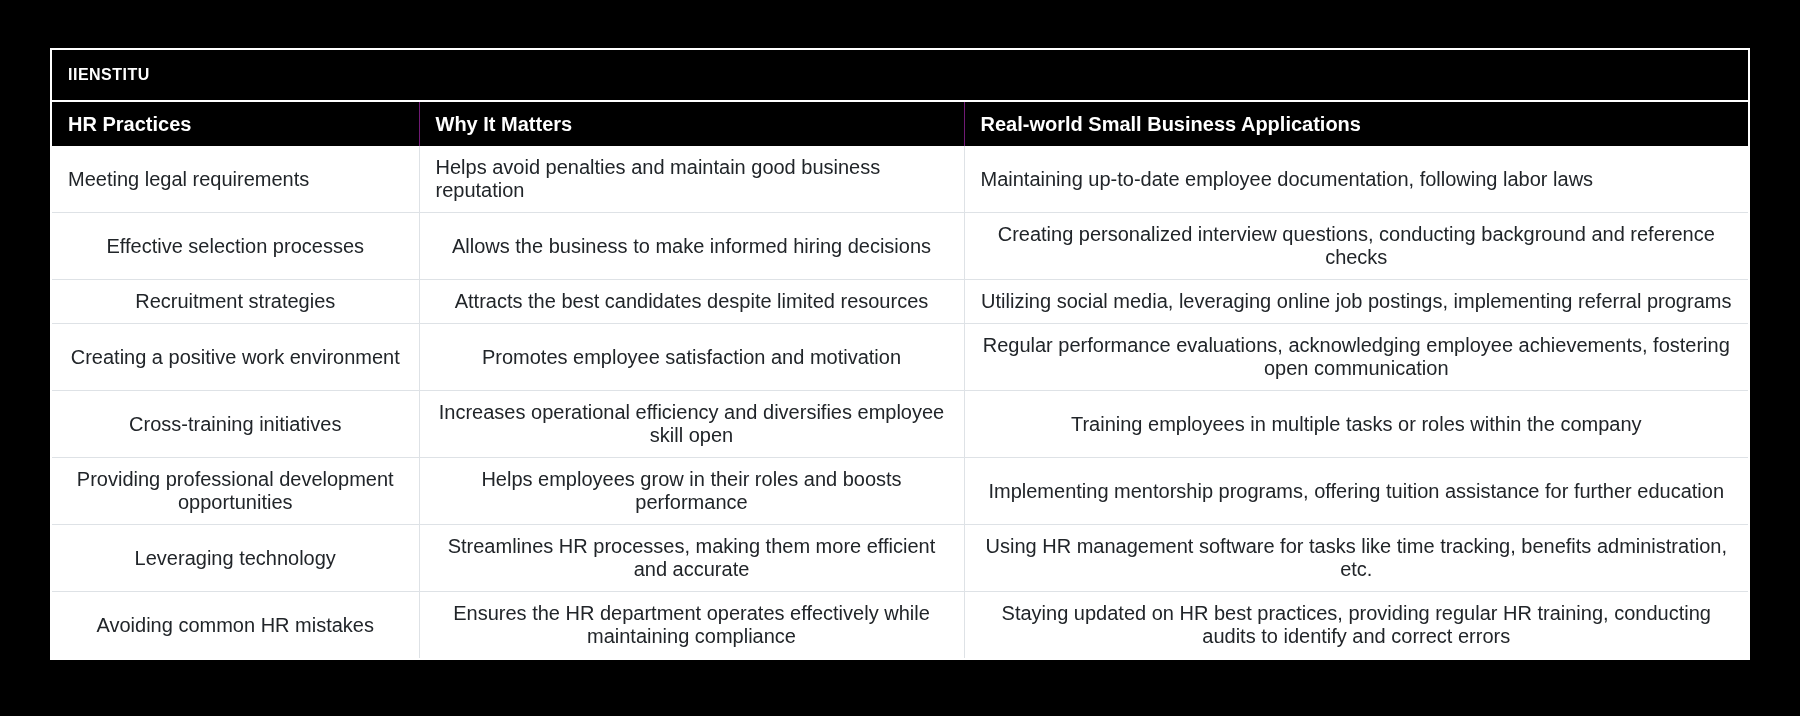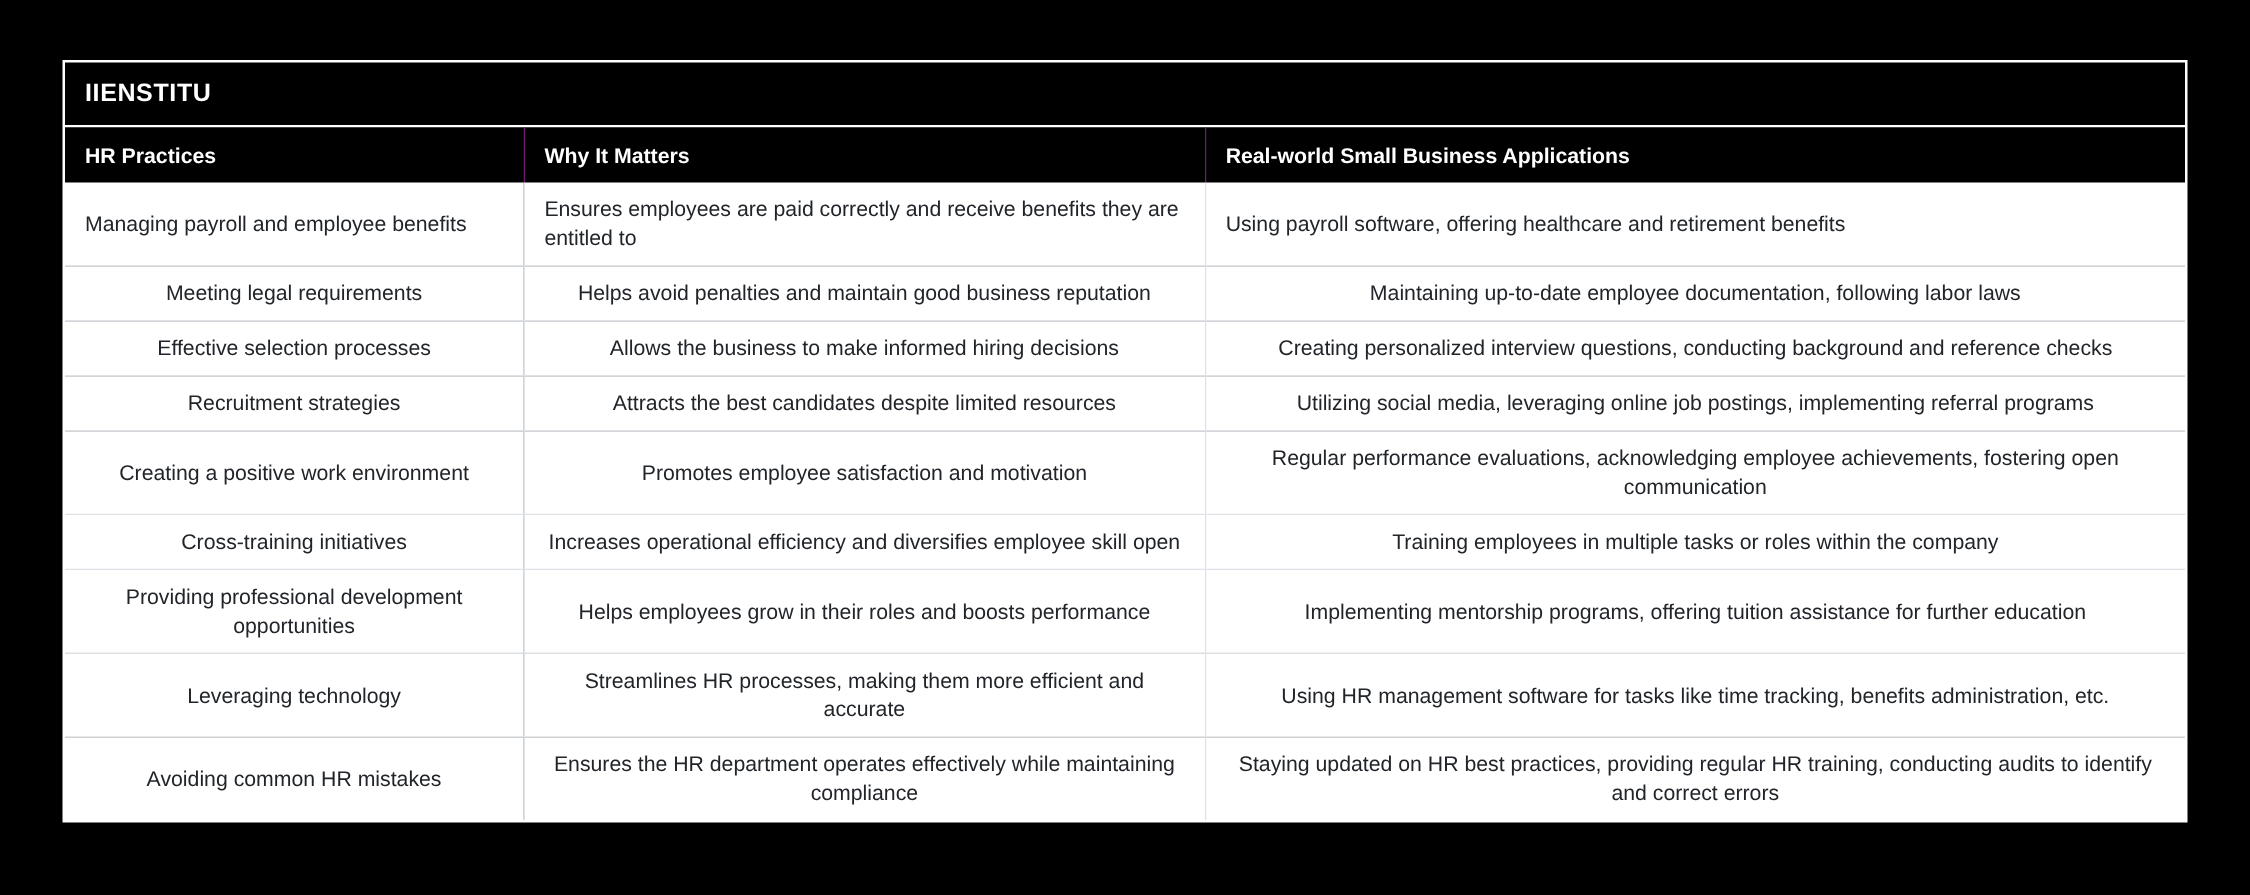--- a/index.html
+++ b/index.html
@@ -23,29 +23,29 @@
   .title-bar {
     height: 50px;
     display: flex;
     align-items: center;
     padding: 0 16px;
     border-bottom: 2px solid #ffffff;
     box-sizing: content-box;
   }
   .title-bar .brand {
     color: #ffffff;
-    font-size: 20px;
+    font-size: 16px;
     font-weight: 700;
     letter-spacing: 0.5px;
   }
   table.hr-table {
     width: 100%;
     border-collapse: collapse;
     table-layout: fixed;
-    font-size: 17px;
+    font-size: 20px;
     line-height: 23px;
     color: #212529;
   }
   table.hr-table col.c1 { width: 367px; }
   table.hr-table col.c2 { width: 545px; }
   table.hr-table thead tr { height: 44px; }
   table.hr-table th {
     background: #000000;
     color: #ffffff;
     font-weight: 700;
@@ -87,25 +87,20 @@
         <col class="c3">
     </colgroup>
     <thead>
       <tr>
         <th>HR Practices</th>
         <th>Why It Matters</th>
         <th>Real-world Small Business Applications</th>
       </tr>
     </thead>
     <tbody>
-      <tr class="h2">
-        <td>Managing payroll and employee benefits</td>
-        <td>Ensures employees are paid correctly and receive benefits they are entitled to</td>
-        <td>Using payroll software, offering healthcare and retirement benefits</td>
-      </tr>
       <tr class="h1">
         <td>Meeting legal requirements</td>
         <td>Helps avoid penalties and maintain good business reputation</td>
         <td>Maintaining up-to-date employee documentation, following labor laws</td>
       </tr>
       <tr class="h1">
         <td>Effective selection processes</td>
         <td>Allows the business to make informed hiring decisions</td>
         <td>Creating personalized interview questions, conducting background and reference checks</td>
       </tr>

